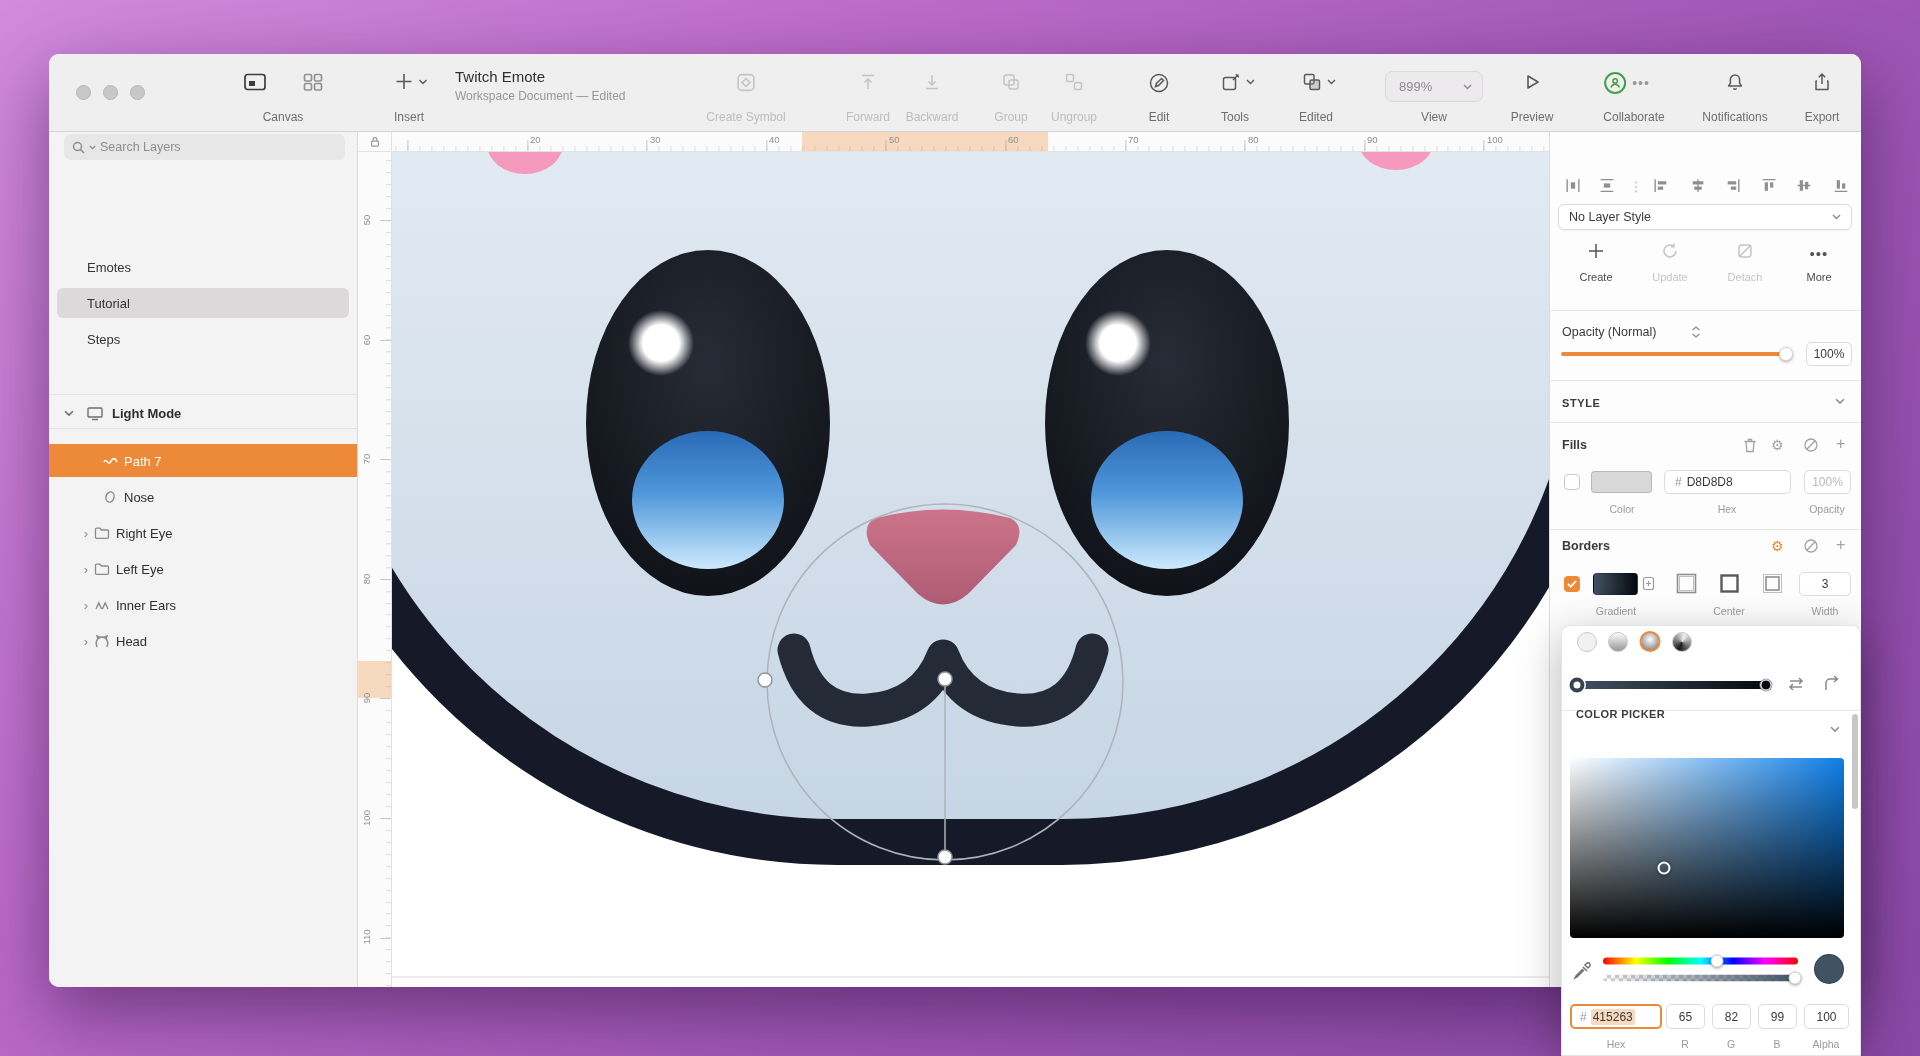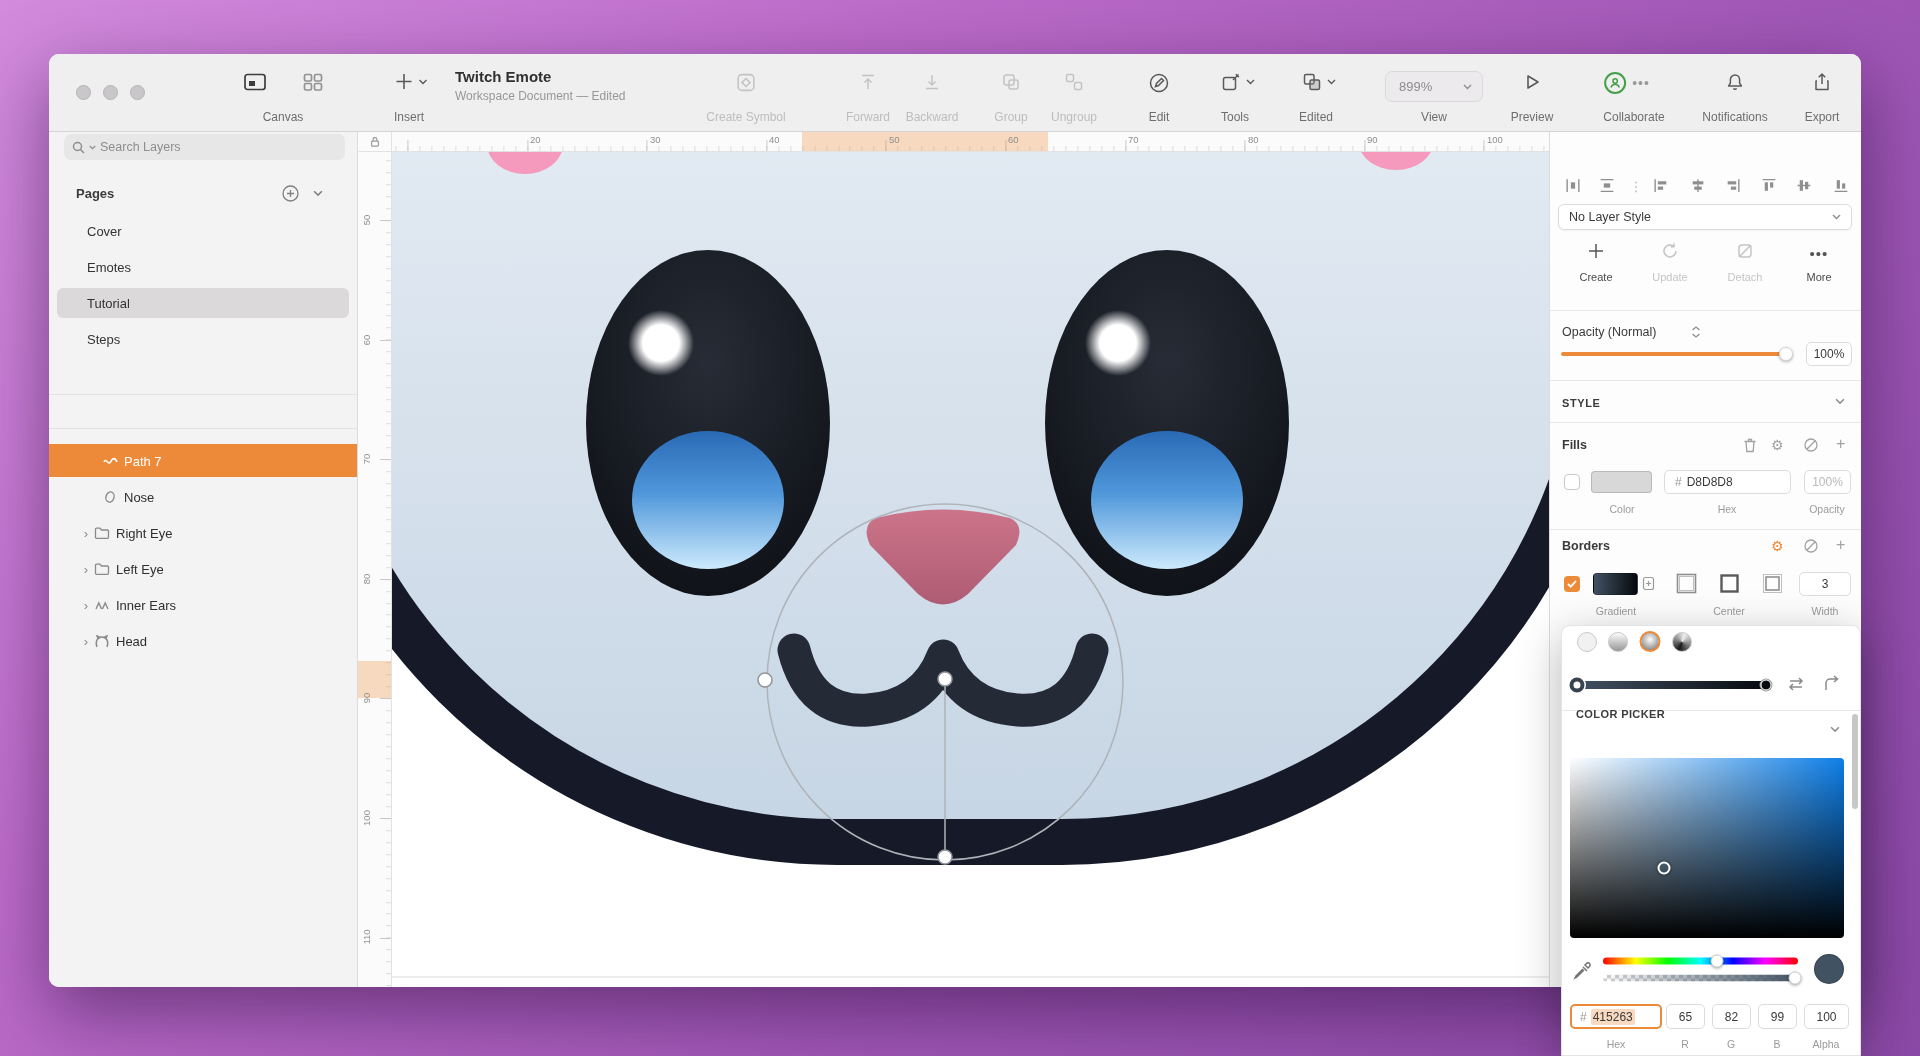--- a/index.html
+++ b/index.html
@@ -10,21 +10,21 @@
     background:#fff;box-shadow:0 25px 70px rgba(40,10,55,.5);overflow:hidden;}
   
   .titlebar{position:absolute;left:0;top:0;width:100%;height:78px;background:#f0eff0;border-bottom:1px solid #d6d4d6;}
   .tl{position:absolute;top:31px;width:15px;height:15px;border-radius:50%;background:#c9c7c9;border:1px solid #b6b4b6;}
   .ticon{position:absolute;top:18px;transform:translateX(-50%);display:flex;align-items:center;color:#5a5a5a;}
   .ticon.dis{color:#c3c3c3;}
   .tlabel{position:absolute;top:56px;transform:translateX(-50%);font-size:12px;color:#6e6e6e;white-space:nowrap;}
   .tlabel.dis{color:#bdbdbd;}
   .chev{margin-left:5px;}
   .doctitle{position:absolute;left:406px;top:14px;}
-  .doctitle .t1{font-size:15px;font-weight:bold;color:#303030;}
+  .doctitle .t1{font-size:15px;font-weight:normal;color:#303030;}
   .doctitle .t2{font-size:12px;color:#979797;margin-top:4px;}
   .zoombox{position:absolute;left:1336px;top:17px;width:98px;height:31px;background:#eceaec;border:1px solid #dbd9db;
     border-radius:7px;display:flex;align-items:center;padding:0 10px 0 13px;color:#8d8d8d;font-size:13px;}
   .zoombox .zv{flex:1;}
   .collab-ring{width:22px;height:22px;border-radius:50%;border:2px solid var(--green);display:flex;align-items:center;justify-content:center;}
   
   .sidebar{position:absolute;left:0;top:78px;width:309px;bottom:0;background:#f4f3f4;border-right:1px solid #dddbdd;}
   .search{position:absolute;left:15px;top:2px;width:281px;height:26px;background:#e8e7e8;border-radius:7px;
     display:flex;align-items:center;padding:0 8px;gap:4px;}
   .search input{border:none;background:transparent;outline:none;font-size:12.5px;color:#555;width:200px;}
@@ -250,50 +250,47 @@
         <svg width="13" height="13" viewBox="0 0 13 13" fill="none" stroke="#8e8e8e" stroke-width="1.5">
           <circle cx="5.5" cy="5.5" r="4"></circle>
             <path d="M8.6 8.6L12 12"></path>
           </svg>
         <svg width="7" height="5" viewBox="0 0 9 6" stroke="#8e8e8e" stroke-width="1.6" fill="none">
             <path d="M1 1l3.5 3.5L8 1"></path>
           </svg>
         <input placeholder="Search Layers" style="">
       </div>
 
-      <div class="srow" style="top:46px">
-        <span style="margin-left:27px;font-weight:bold;color:#3c3c3c">Pages</span>
-        <span style="position:absolute;left:233px">
-          <svg width="17" height="17" viewBox="0 0 17 17" fill="none" stroke="#7f7f7f" stroke-width="1.3">
-            <circle cx="8.5" cy="8.5" r="7.5"></circle>
-              <path d="M8.5 5v7M5 8.5h7"></path>
-            </svg>
-        </span>
-        <span style="position:absolute;left:264px">
-          <svg width="10" height="7" viewBox="0 0 9 6" stroke="#7f7f7f" stroke-width="1.4" fill="none">
-              <path d="M1 1l3.5 3.5L8 1"></path>
-            </svg>
-        </span>
-      </div>
-
-      <div class="srow" style="top:84px">
-          <span style="margin-left:38px">Cover</span>
-        </div>
+
       <div class="srow" style="top:120px">
           <span style="margin-left:38px">Emotes</span>
         </div>
       <div class="pill" style="top:156px"></div>
       <div class="srow" style="top:192px">
           <span style="margin-left:38px">Steps</span>
         </div>
       <div class="srow" style="top:156px">
           <span style="margin-left:38px">Tutorial</span>
         </div>
 
       <div class="hr" style="top:262px;background:#e3e1e3"></div>
+      <div class="srow" style="top:266px">
+        <span style="margin-left:15px">
+          <svg width="10" height="7" viewBox="0 0 9 6" stroke="#6f6f6f" stroke-width="1.5" fill="none">
+              <path d="M1 1l3.5 3.5L8 1"></path>
+            </svg>
+        </span>
+        <span style="margin-left:12px">
+          <svg width="18" height="15" viewBox="0 0 18 15" fill="none" stroke="#6f6f6f" stroke-width="1.4">
+            <rect x="2" y="2" width="14" height="9" rx="1"></rect>
+              <path d="M6 13.5h6"></path>
+            </svg>
+        </span>
+        <span style="margin-left:8px;font-weight:bold;color:#2e2e2e">Light Mode</span>
+      </div>
       <div class="hr" style="top:296px;background:#e3e1e3"></div>
 
       <div class="lsel" style="top:312px"></div>
       <div class="lrow" style="top:312px;color:#fff">
         <span class="licon" style="margin-left:52px">
           <svg width="17" height="14" viewBox="0 0 17 14" fill="none" stroke="#fff" stroke-width="1.6">
               <path d="M2 8c2-5 4.5 4 6.5 0S13 3 15 8"></path>
             </svg>
         </span>
         <span>Path 7</span>

